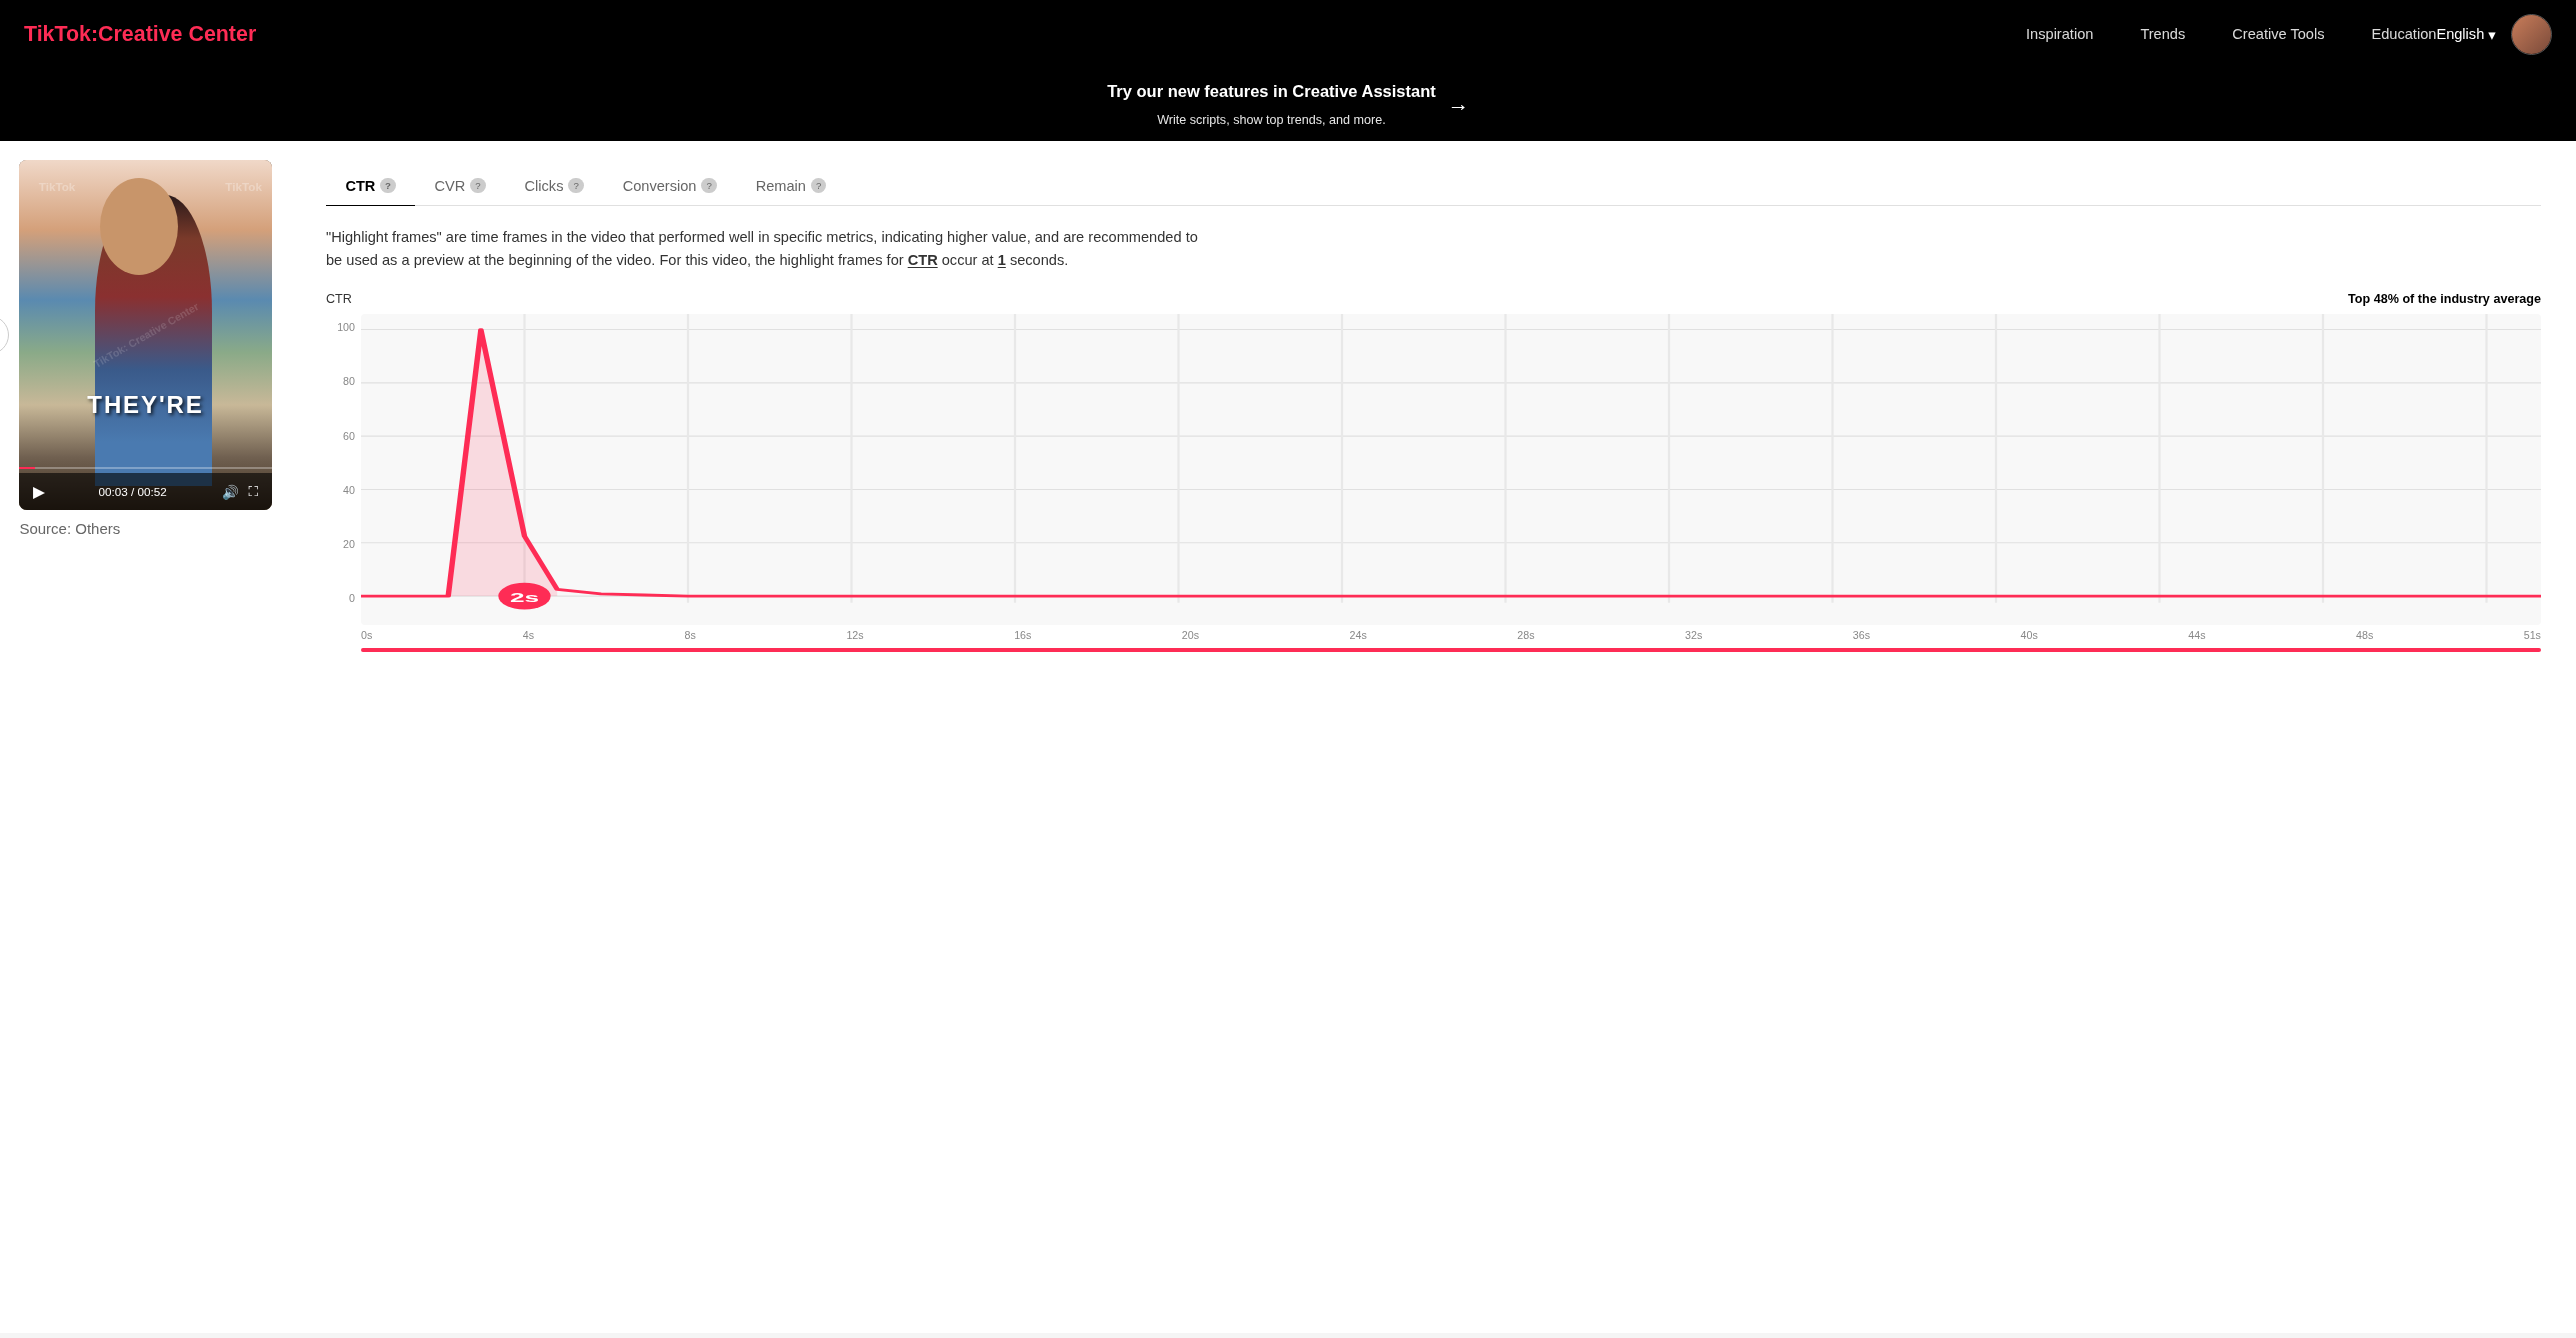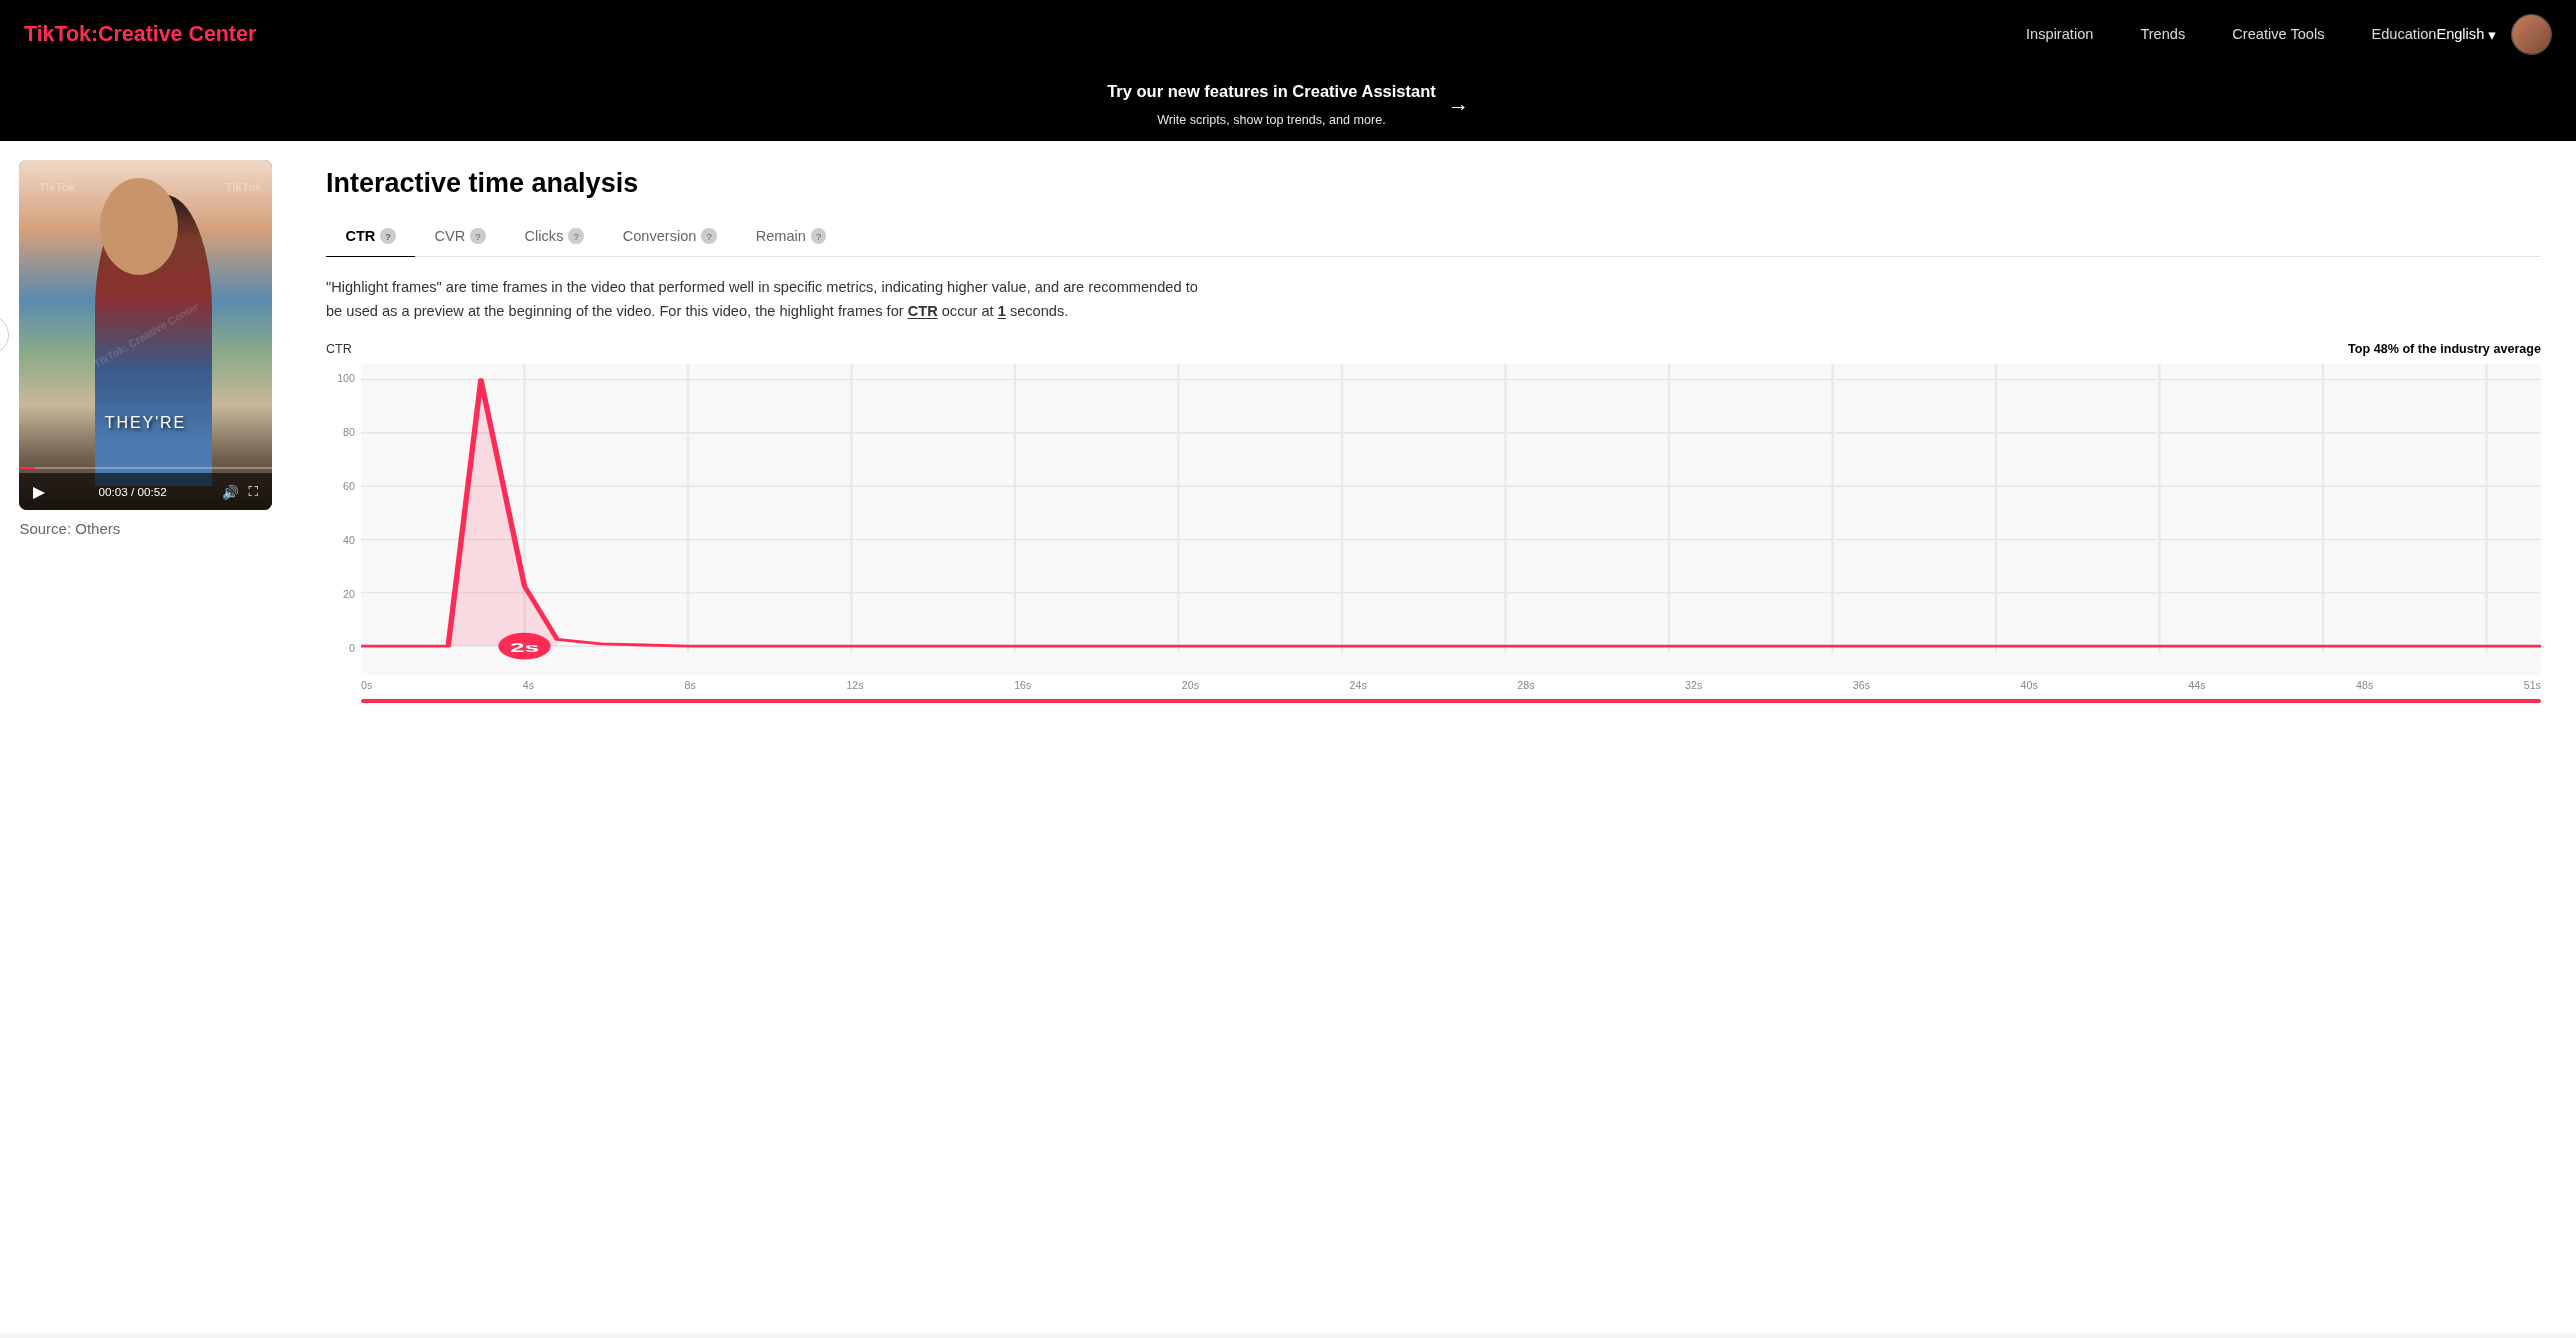--- a/index.html
+++ b/index.html
@@ -23,21 +23,21 @@
     .banner-sub { font-size: 12.6px; opacity: 0.9; margin-top: 12px; }
     .banner-arrow { color: #fff; font-size: 21.4px; }
 
     
     .main { display: flex; background: #fff; min-height: calc(100vh - 146px); }
 
     
     .video-panel { width: 291px; min-width: 291px; background: #fff; padding: 19.4px; }
     .video-container { position: relative; background: #1a1a1a; border-radius: 7.8px; overflow: hidden; height: 350px; }
     .video-placeholder { width: 100%; height: 100%; background: linear-gradient(160deg, #e8d0c0 0%, #c9a88a 30%, #3a6a9a 60%, #d4c0a0 80%); position: relative; display: flex; align-items: flex-end; }
-    .video-overlay-text { position: absolute; bottom: 78px; left: 50%; transform: translateX(-50%); color: #fff; font-weight: 400; font-size: 16px; text-shadow: 1.9px 1.9px 3.9px rgba(0,0,0,0.8); letter-spacing: 1.9px; white-space: nowrap; }
+    .video-overlay-text { position: absolute; bottom: 91px; left: 50%; transform: translateX(-50%); color: #fff; font-weight: 700; font-size: 24px; text-shadow: 1.9px 1.9px 3.9px rgba(0,0,0,0.8); letter-spacing: 1.9px; white-space: nowrap; }
     .video-watermark { position: absolute; top: 19.4px; left: 19.4px; color: rgba(255,255,255,0.3); font-size: 11.7px; font-weight: 600; }
     .video-watermark2 { position: absolute; top: 19.4px; right: 9.7px; color: rgba(255,255,255,0.3); font-size: 11.7px; font-weight: 600; }
     .video-watermark3 { position: absolute; top: 50%; left: 50%; transform: translate(-50%, -50%) rotate(-30deg); color: rgba(255,255,255,0.15); font-size: 10.7px; font-weight: 600; white-space: nowrap; }
     .video-controls { position: absolute; bottom: 0; left: 0; right: 0; background: rgba(0,0,0,0.6); padding: 9.7px 13.6px; display: flex; align-items: center; gap: 9.7px; }
     .play-btn { color: #fff; font-size: 15.5px; cursor: pointer; }
     .time-display { color: #fff; font-size: 11.7px; flex: 1; padding-left: 44px; }
     .volume-btn { color: #fff; font-size: 13.6px; cursor: pointer; }
     .fullscreen-btn { color: #fff; font-size: 13.6px; cursor: pointer; }
     .prev-btn { position: absolute; left: -49px; top: 50%; transform: translateY(-50%); width: 39px; height: 39px; border-radius: 50%; border: 1.5px solid #ccc; background: #fff; display: flex; align-items: center; justify-content: center; cursor: pointer; font-size: 15.5px; }
     .video-progress { position: absolute; bottom: 41px; left: 0; right: 0; height: 2.9px; background: rgba(255,255,255,0.3); }
@@ -142,21 +142,20 @@
           </span>
           <span class="volume-btn">🔊</span>
           <span class="fullscreen-btn">⛶</span>
         </div>
       </div>
     </div>
     <div class="video-source">Source: Others</div>
   </div>
 
   <div class="analysis-panel">
-    <h1 class="analysis-title">Interactive time analysis</h1>
 
     <div class="tabs">
       <div class="tab active">
         <span>CTR</span>
         <span class="tab-icon">?</span>
       </div>
       <div class="tab">
         <span>CVR</span>
         <span class="tab-icon">?</span>
       </div>

